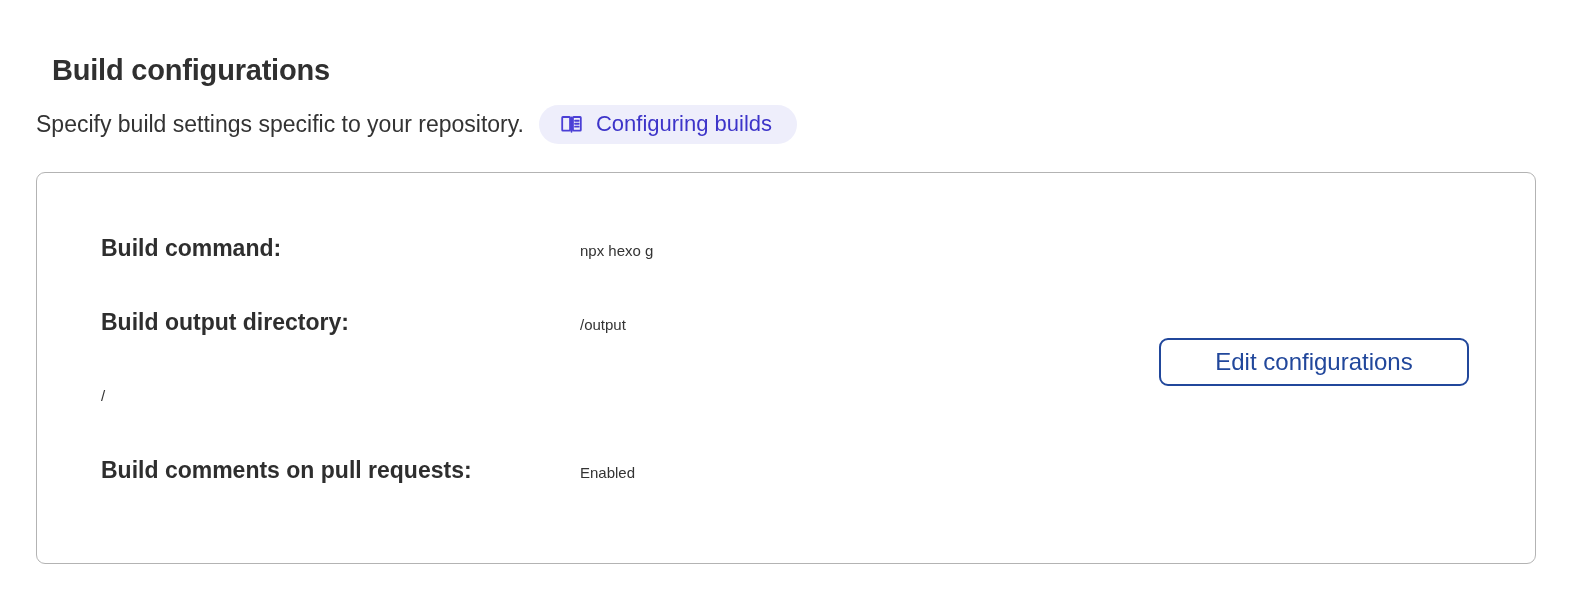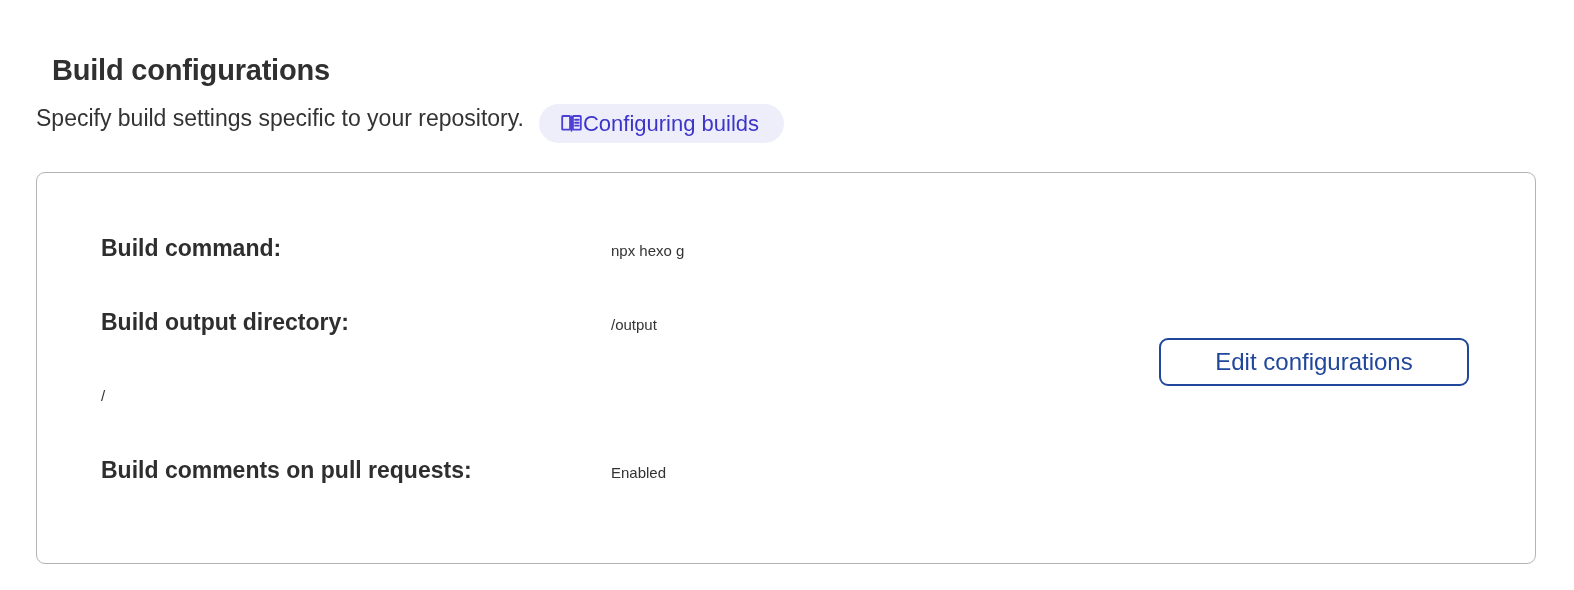--- a/index.html
+++ b/index.html
@@ -27,36 +27,37 @@
     font-size: 29px;
     font-weight: bold;
     letter-spacing: -0.2px;
     color: #303030;
     line-height: 36px;
     margin: 16px;
     white-space: nowrap;
   }
   .subtitle-row {
     display: flex;
-    align-items: flex-start;
+    align-items: center;
     margin-top: 4px;
     height: 40px;
   }
   .subtitle-text {
     font-size: 23px;
     font-weight: normal;
     color: #333333;
     line-height: 28px;
     white-space: nowrap;
   }
 
   
   .docs-pill {
     display: inline-flex;
     align-items: center;
+    gap: 13px;
     background: #eeeefb;
     border-radius: 999px;
     height: 39px;
     padding: 0 25px 0 21px;
     margin-left: 15px;
     text-decoration: none;
     box-sizing: border-box;
     cursor: pointer;
   }
   .docs-pill .book-icon {
@@ -95,21 +96,20 @@
 
   .config-list {
     position: absolute;
     left: 64px;
     top: 61px;
   }
   .config-row {
     display: flex;
     align-items: baseline;
     height: 74px;
-    gap: 31px;
   }
   .config-label {
     font-size: 23px;
     font-weight: bold;
     color: #2e2e2e;
     line-height: 28px;
     width: 479px;
     flex: 0 0 479px;
     white-space: nowrap;
   }

